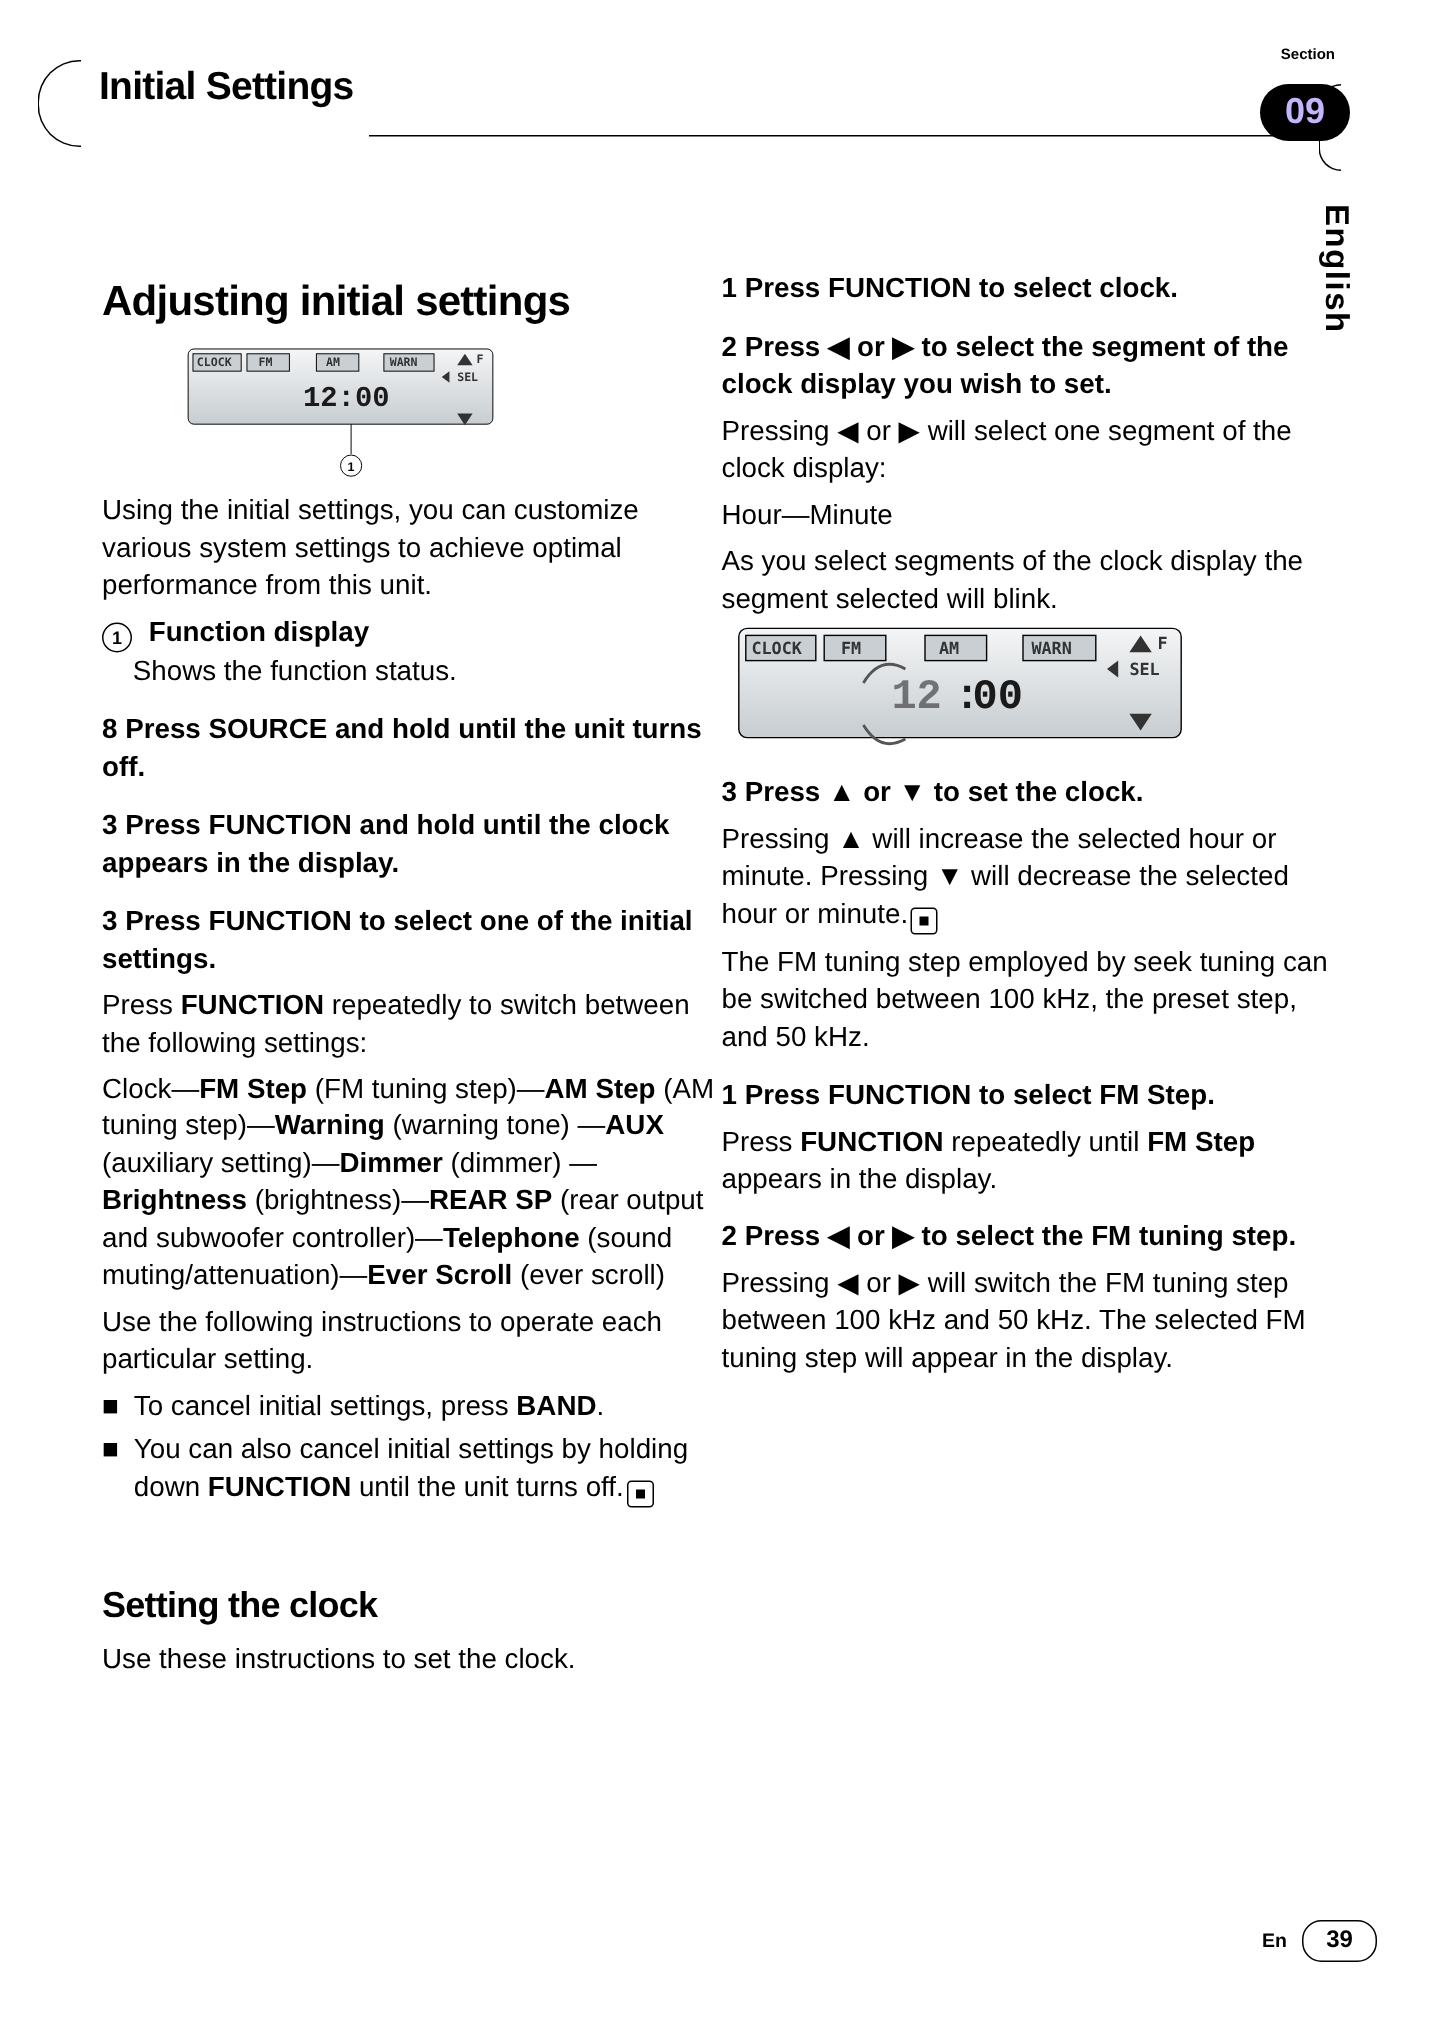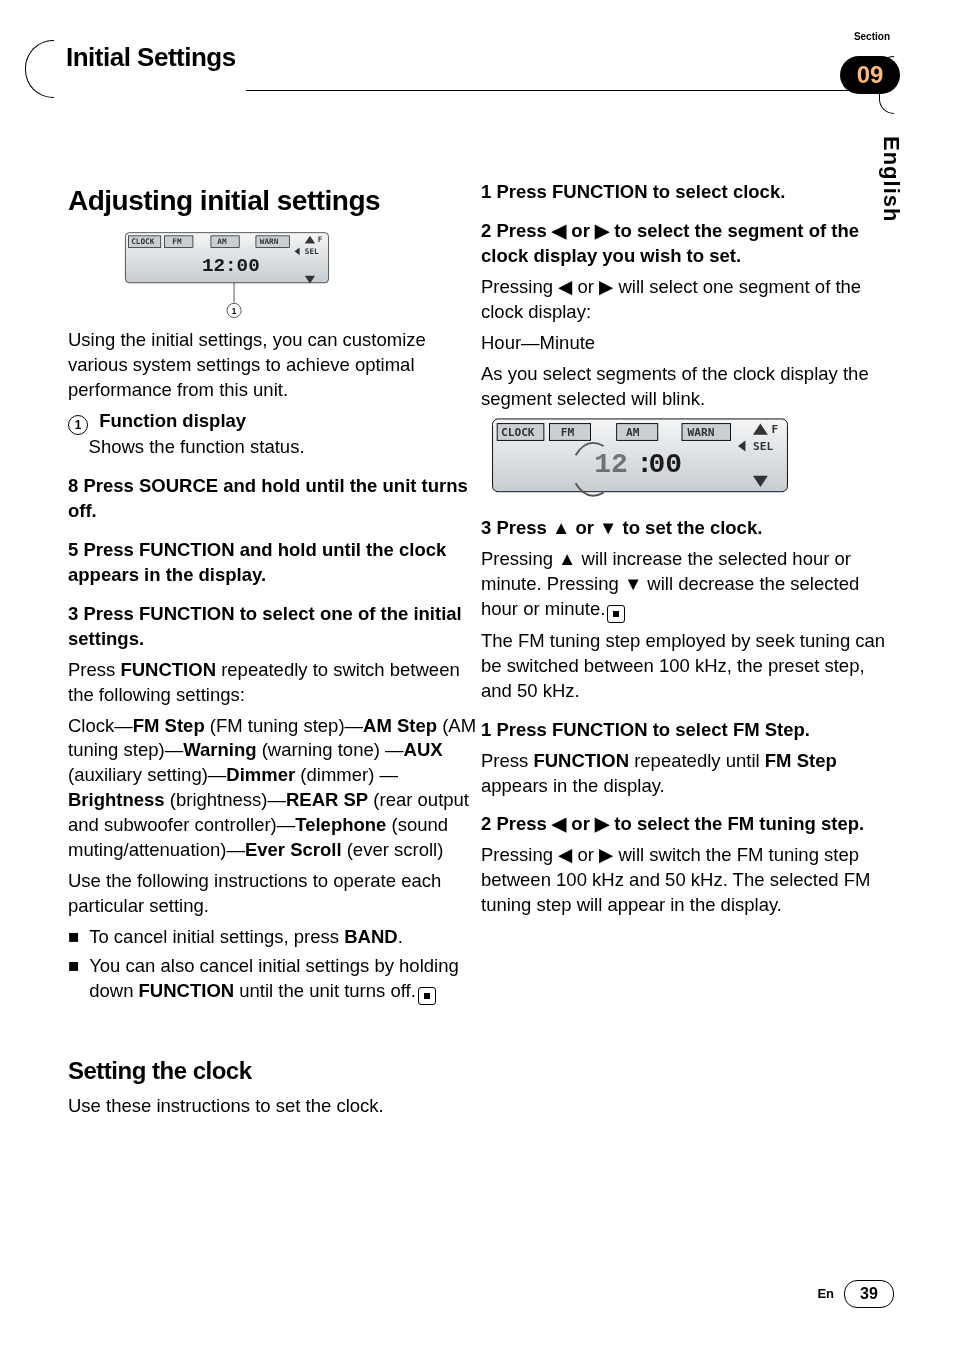--- a/index.html
+++ b/index.html
@@ -46,21 +46,21 @@
     border:1.5px solid #000;border-right:none;
     border-top-left-radius:20px;border-bottom-left-radius:20px;
   }
   .section-word{
     position:absolute;right:64px;top:30px;
     font-size:10px;font-weight:bold;
   }
   .section-chip{
     position:absolute;right:54px;top:56px;
     width:60px;height:38px;
-    background:#000;color:#fdba74;font-weight:900;
+    background:#000;color:#c4b5fd;font-weight:900;
     border-radius:19px;
     display:flex;align-items:center;justify-content:center;
     font-size:24px;
   }
   
   .lang-tab{
     position:absolute;right:48px;top:136px;
     writing-mode:vertical-rl;
     font-weight:900;font-size:22px;
     letter-spacing:1px;
@@ -94,21 +94,21 @@
   .curl{stroke:#555;stroke-width:2;fill:none}
   .stop-ico{
     display:inline-flex;align-items:center;justify-content:center;
     width:16px;height:16px;border:1.5px solid #000;border-radius:3px;
     vertical-align:-2px;margin-left:2px;
   }
   .stop-ico::after{content:"";width:6px;height:6px;background:#000}
   .footer{
     position:absolute;left:0;right:0;bottom:44px;
     display:flex;align-items:center;justify-content:flex-end;
-    gap:10px;padding-right:60px;
+    gap:10px;padding-right:36px;
   }
   .footer .en{font-size:13px;font-weight:bold}
   .pg-chip{
     width:48px;height:26px;border:1.5px solid #000;border-radius:13px;
     display:flex;align-items:center;justify-content:center;
     font-size:16px;font-weight:bold;
   }
 </style>
 </head>
 <body>
@@ -162,21 +162,21 @@
 
     <p>Using the initial settings, you can customize various system settings to achieve optimal performance from this unit.</p>
 
     <p>
       <span class="circnum">1</span>
       <span class="b">Function display</span><br>
       &nbsp;&nbsp;&nbsp;&nbsp;<span>Shows the function status.</span>
     </p>
 
     <p class="step-hd">8   Press SOURCE and hold until the unit turns off.</p>
-    <p class="step-hd">5   Press FUNCTION and hold until the clock appears in the display.</p>
+    <p class="step-hd">3   Press FUNCTION and hold until the clock appears in the display.</p>
     <p class="step-hd">3   Press FUNCTION to select one of the initial settings.</p>
     <p class="step-body">
       <span>Press </span><span class="b">FUNCTION</span><span> repeatedly to switch between the following settings:</span>
     </p>
     <p class="step-body">
       <span>Clock—</span><span class="b">FM Step</span><span> (FM tuning step)—</span><span class="b">AM Step</span><span> (AM tuning step)—</span><span class="b">Warning</span><span> (warning tone) —</span><span class="b">AUX</span><span> (auxiliary setting)—</span><span class="b">Dimmer</span><span> (dimmer) —</span><span class="b">Brightness</span><span> (brightness)—</span><span class="b">REAR SP</span><span> (rear output and subwoofer controller)—</span><span class="b">Telephone</span><span> (sound muting/attenuation)—</span><span class="b">Ever Scroll</span><span> (ever scroll)</span>
     </p>
     <p>Use the following instructions to operate each particular setting.</p>
     <div class="bul">
       <span class="mk">■</span>

